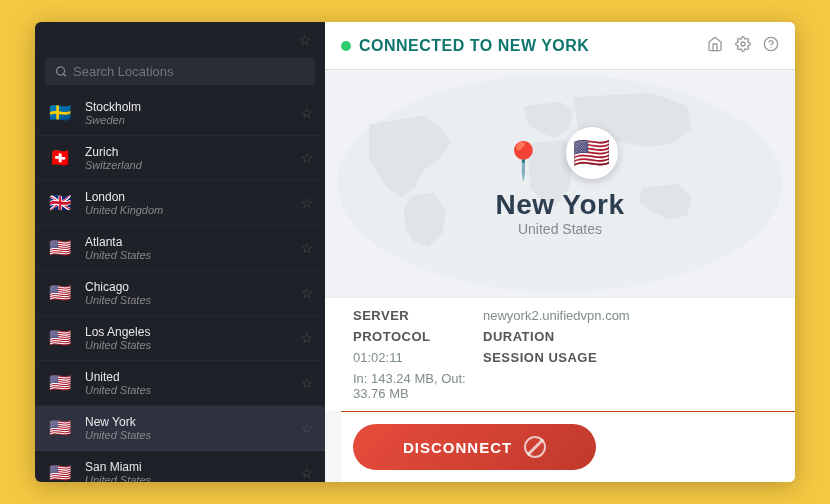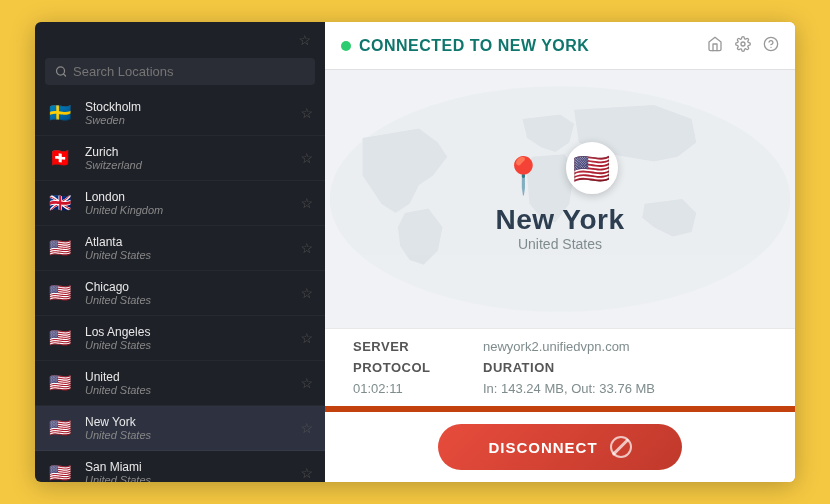--- a/index.html
+++ b/index.html
@@ -208,23 +208,24 @@
       letter-spacing: 0.5px;
       text-transform: uppercase;
     }
     .info-value {
       color: #7f8c8d;
     }
     .disconnect-row {
       background: #fff;
       display: flex;
       align-items: center;
-      justify-content: center;
+      justify-content: flex-start;
       padding: 12px;
-      border-top: 6px solid #c2410c;
+      border-top: 1px solid #c2410c;
+      margin-left: 16px;
     }
     .disconnect-btn {
       background: linear-gradient(135deg, #e74c3c, #c0392b);
       color: #fff;
       border: none;
       border-radius: 30px;
       padding: 12px 50px;
       font-size: 15px;
       font-weight: 700;
       letter-spacing: 1px;
@@ -402,20 +403,21 @@
       </div>
     </div>
 
     <div class="info-panel">
       <div class="info-grid">
         <span class="info-label">SERVER</span>
         <span class="info-value">newyork2.unifiedvpn.com</span>
         <span class="info-label">PROTOCOL</span>
         <span class="info-label">DURATION</span>
         <span class="info-value">01:02:11</span>
+        <span class="info-label">SESSION USAGE</span>
         <span class="info-value">In: 143.24 MB, Out: 33.76 MB</span>
       </div>
     </div>
 
     <div class="disconnect-row">
       <button class="disconnect-btn">
         <span>DISCONNECT</span>
         <div class="no-circle"></div>
       </button>
     </div>

